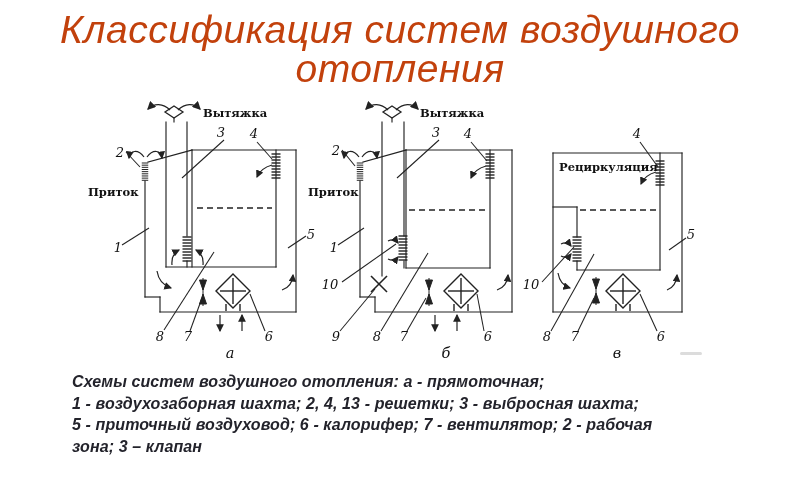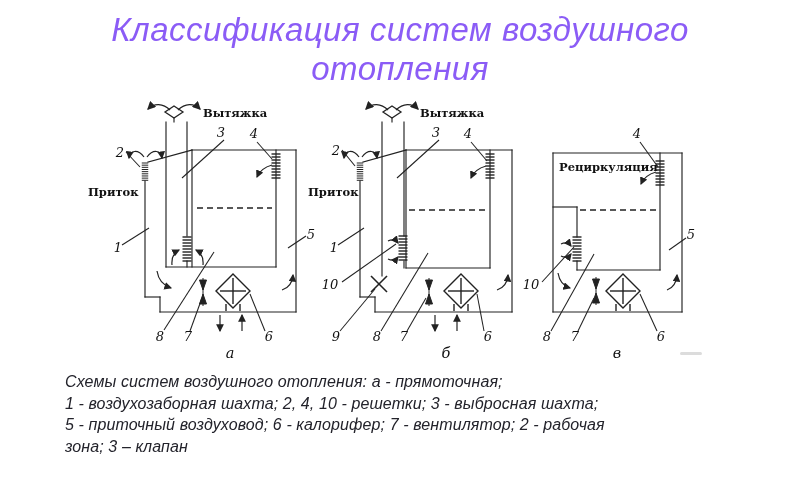--- a/index.html
+++ b/index.html
@@ -2,26 +2,26 @@
 <html><head>
 <meta charset="utf-8">
 <style>
   html,body{margin:0;padding:0;}
   body{
     width:800px;height:500px;background:#ffffff;overflow:hidden;position:relative;
     font-family:"Liberation Sans",sans-serif;
   }
   .title{
     position:absolute;left:0;top:10px;width:800px;text-align:center;
-    font-style:italic;font-size:33px;line-height:39px;letter-spacing:.5px;
-    color:#8b5cf6;
+    font-style:italic;font-size:39px;line-height:39px;letter-spacing:.5px;
+    color:#c2410c;
   }
   .legend{
-    position:absolute;left:65px;top:371px;
-    font-weight:normal;font-style:italic;font-size:16px;line-height:21.7px;
+    position:absolute;left:72px;top:371px;
+    font-weight:bold;font-style:italic;font-size:16px;line-height:21.7px;
     color:#23232b;white-space:nowrap;letter-spacing:.1px;
   }
   svg.fig{position:absolute;left:55px;top:100px;}
   .ln{stroke:#222;stroke-width:1.15;fill:none;stroke-linecap:square;}
   .dash{stroke:#222;stroke-width:1.3;fill:none;stroke-dasharray:6 4;}
   .ld{stroke:#222;stroke-width:1.05;fill:none;}
   .arr{stroke:#222;stroke-width:1.2;fill:none;}
   .num{font:italic 13px "DejaVu Serif",serif;fill:#111;}
   .lbl{font:700 11.5px "DejaVu Serif",serif;fill:#111;}
   .cap{font:italic 14.5px "DejaVu Serif",serif;fill:#111;}
@@ -230,18 +230,18 @@
     <text class="num" x="531" y="289" text-anchor="middle">10</text>
     <text class="num" x="547" y="341" text-anchor="middle">8</text>
     <text class="num" x="575" y="341" text-anchor="middle">7</text>
     <text class="num" x="661" y="341" text-anchor="middle">6</text>
     <text class="cap" x="617" y="358" text-anchor="middle">в</text>
   </g>
 </svg>
 
 <div class="legend">
   <div>Схемы систем воздушного отопления: а - прямоточная;</div>
-  <div>1 - воздухозаборная шахта; 2, 4, 10 - решетки; 3 - выбросная шахта;</div>
+  <div>1 - воздухозаборная шахта; 2, 4, 13 - решетки; 3 - выбросная шахта;</div>
   <div>5 - приточный воздуховод; 6 - калорифер; 7 - вентилятор; 2 - рабочая</div>
   <div>зона; 3 – клапан</div>
 </div>
 
 <div class="wm"></div>
 
 </body></html>

